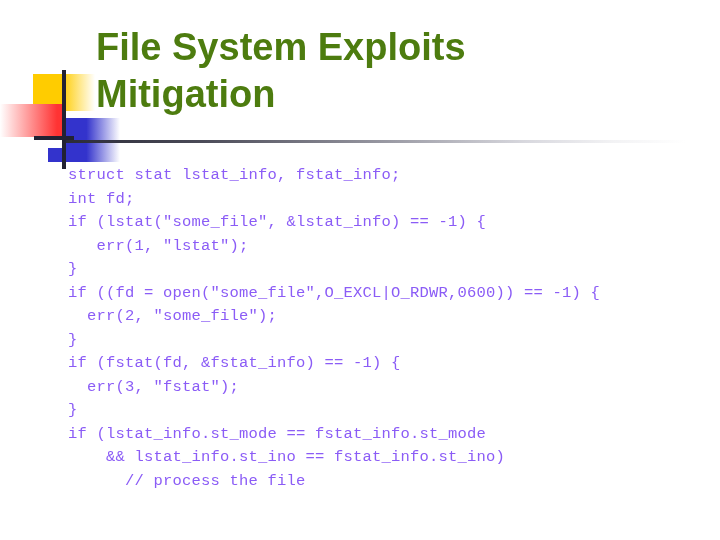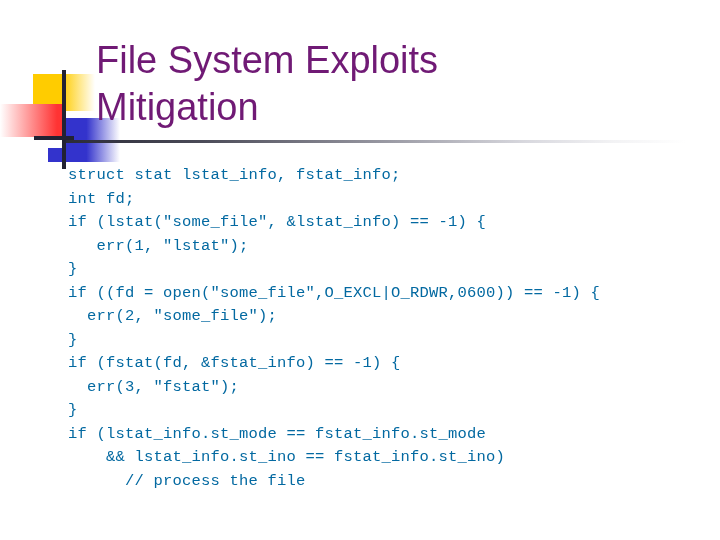--- a/index.html
+++ b/index.html
@@ -71,27 +71,26 @@
     height: 4px;
     background: #222233;
   }
 
   
   .title {
     position: absolute;
     left: 96px;
     top: 24px;
     width: 600px;
-    color: #701a75;
+    color: #4d7c0f;
     font-size: 38px;
     line-height: 47px;
-    font-weight: normal;
+    font-weight: bold;
     letter-spacing: 0px;
     white-space: pre-line;
-    margin-top: 13px;
   }
 
   
   .rule {
     position: absolute;
     left: 66px;
     top: 140px;
     width: 620px;
     height: 3px;
     background: linear-gradient(to right, #2b2b38 0%, #4b4b58 22%, #9a9aa4 52%, #d8d8de 74%, #f2f2f4 88%, #ffffff 100%);
@@ -99,21 +98,21 @@
 
   
   .code {
     position: absolute;
     left: 68px;
     top: 164px;
     width: 640px;
     font-family: "Liberation Mono", "DejaVu Sans Mono", monospace;
     font-size: 15.5px;
     line-height: 23.5px;
-    color: #0369a1;
+    color: #8b5cf6;
     white-space: pre;
     letter-spacing: 0.2px;
   }
 </style>
 </head>
 <body>
 
 <div id="slide">
 
   <div class="motif">

